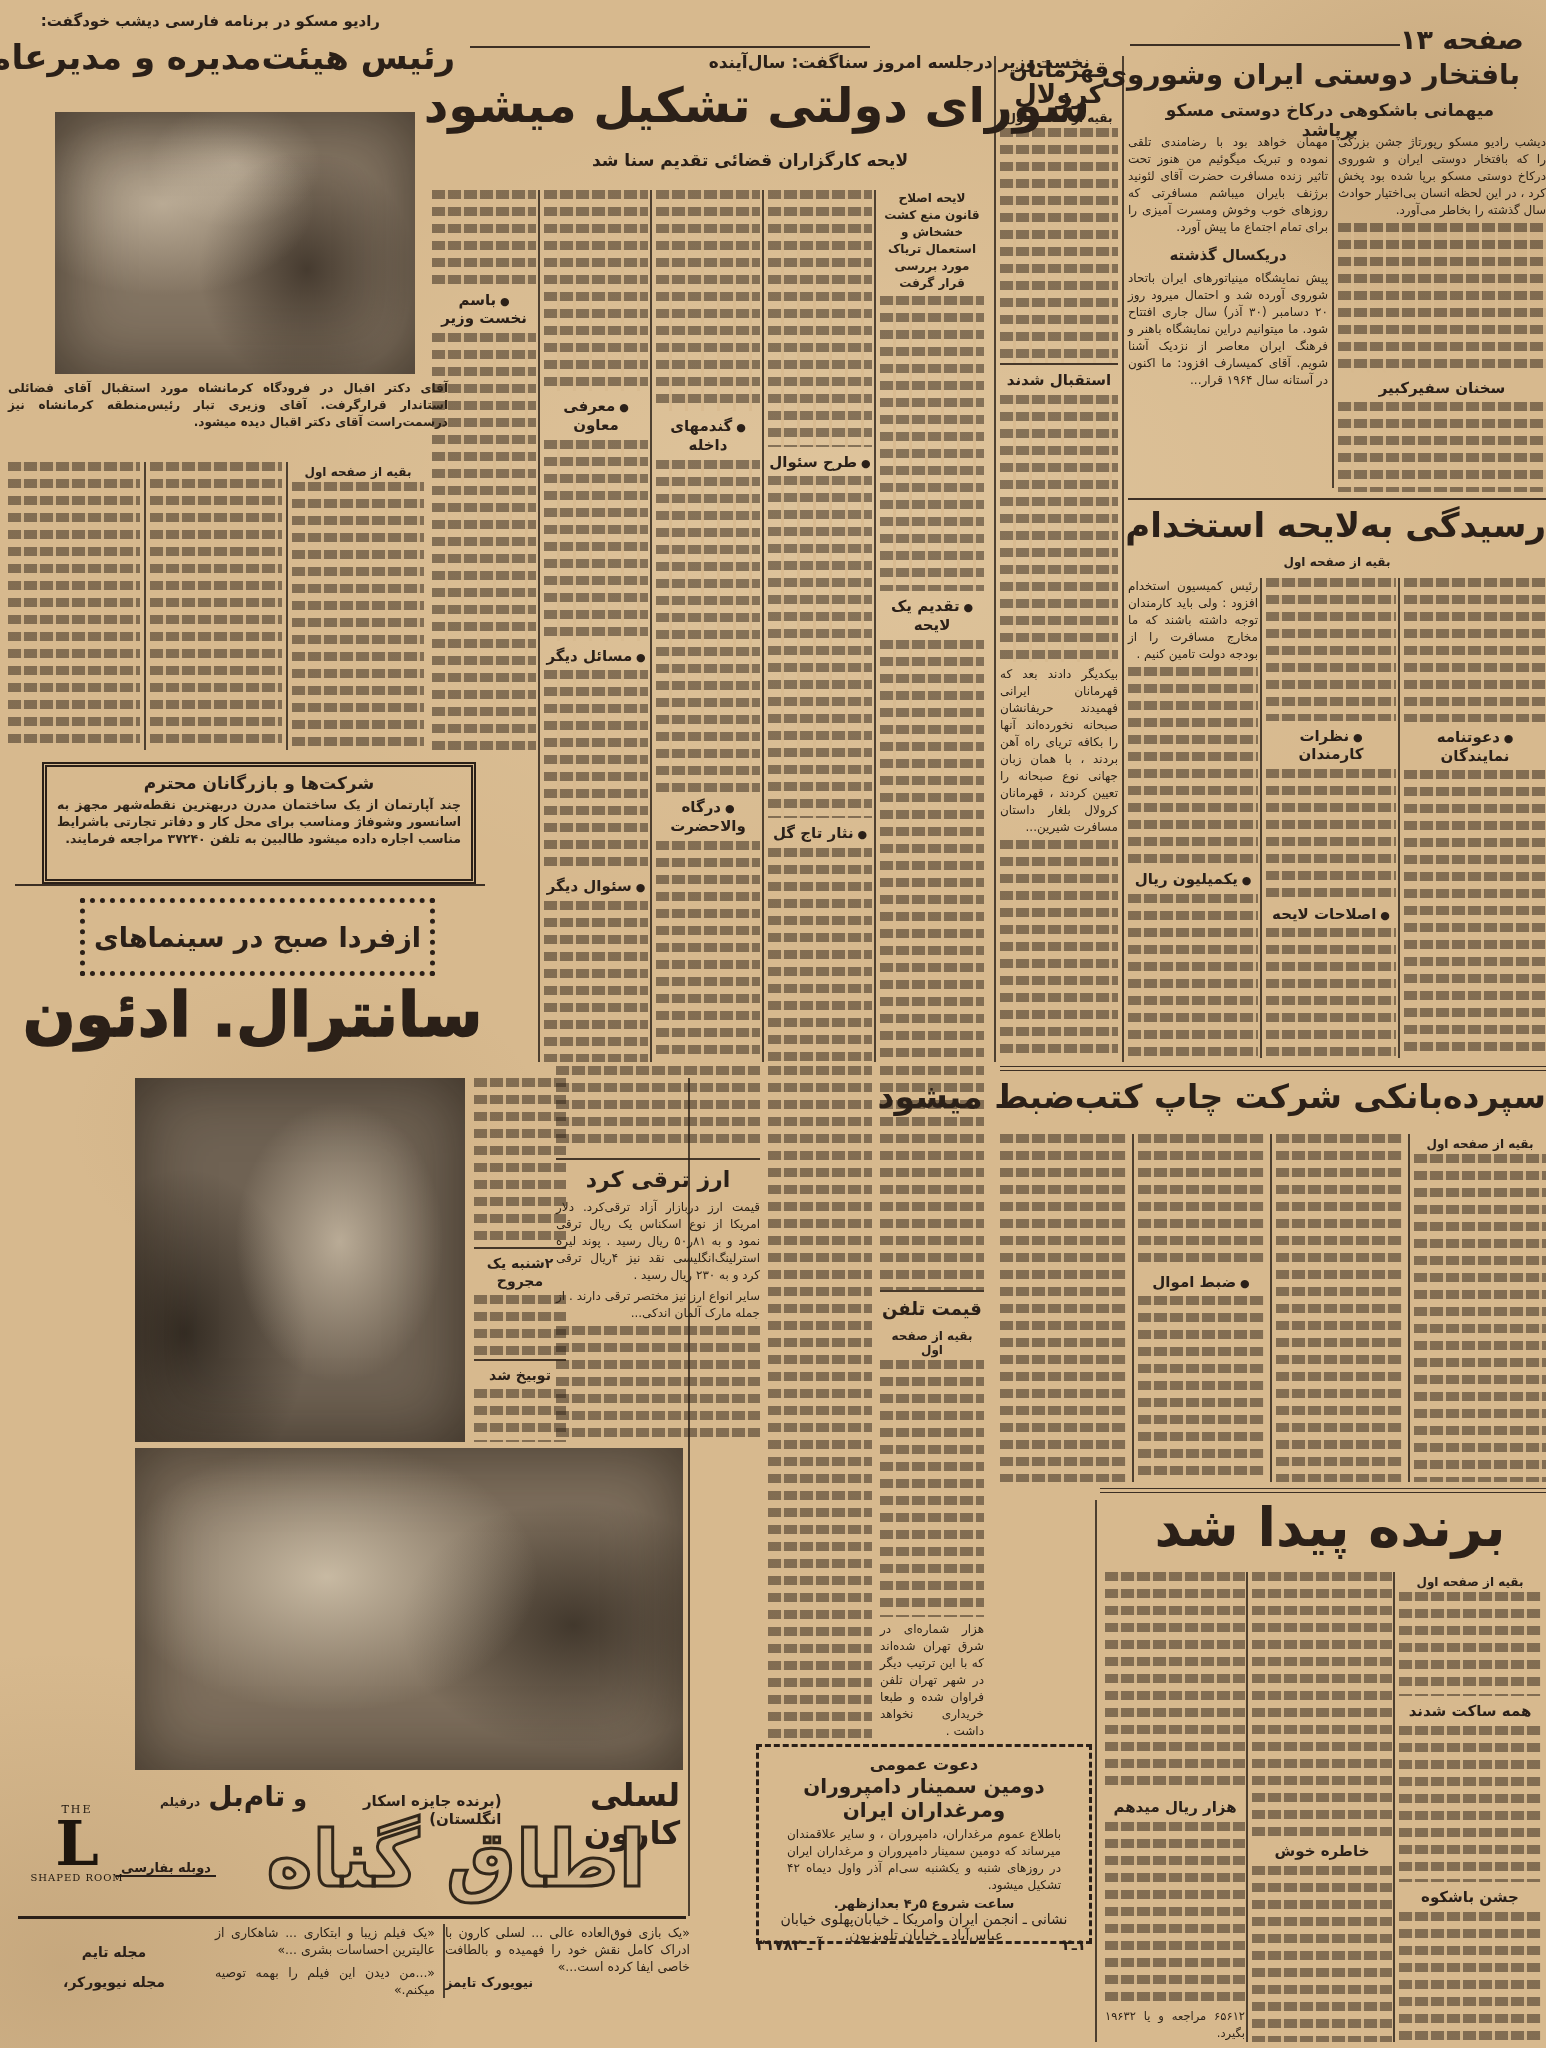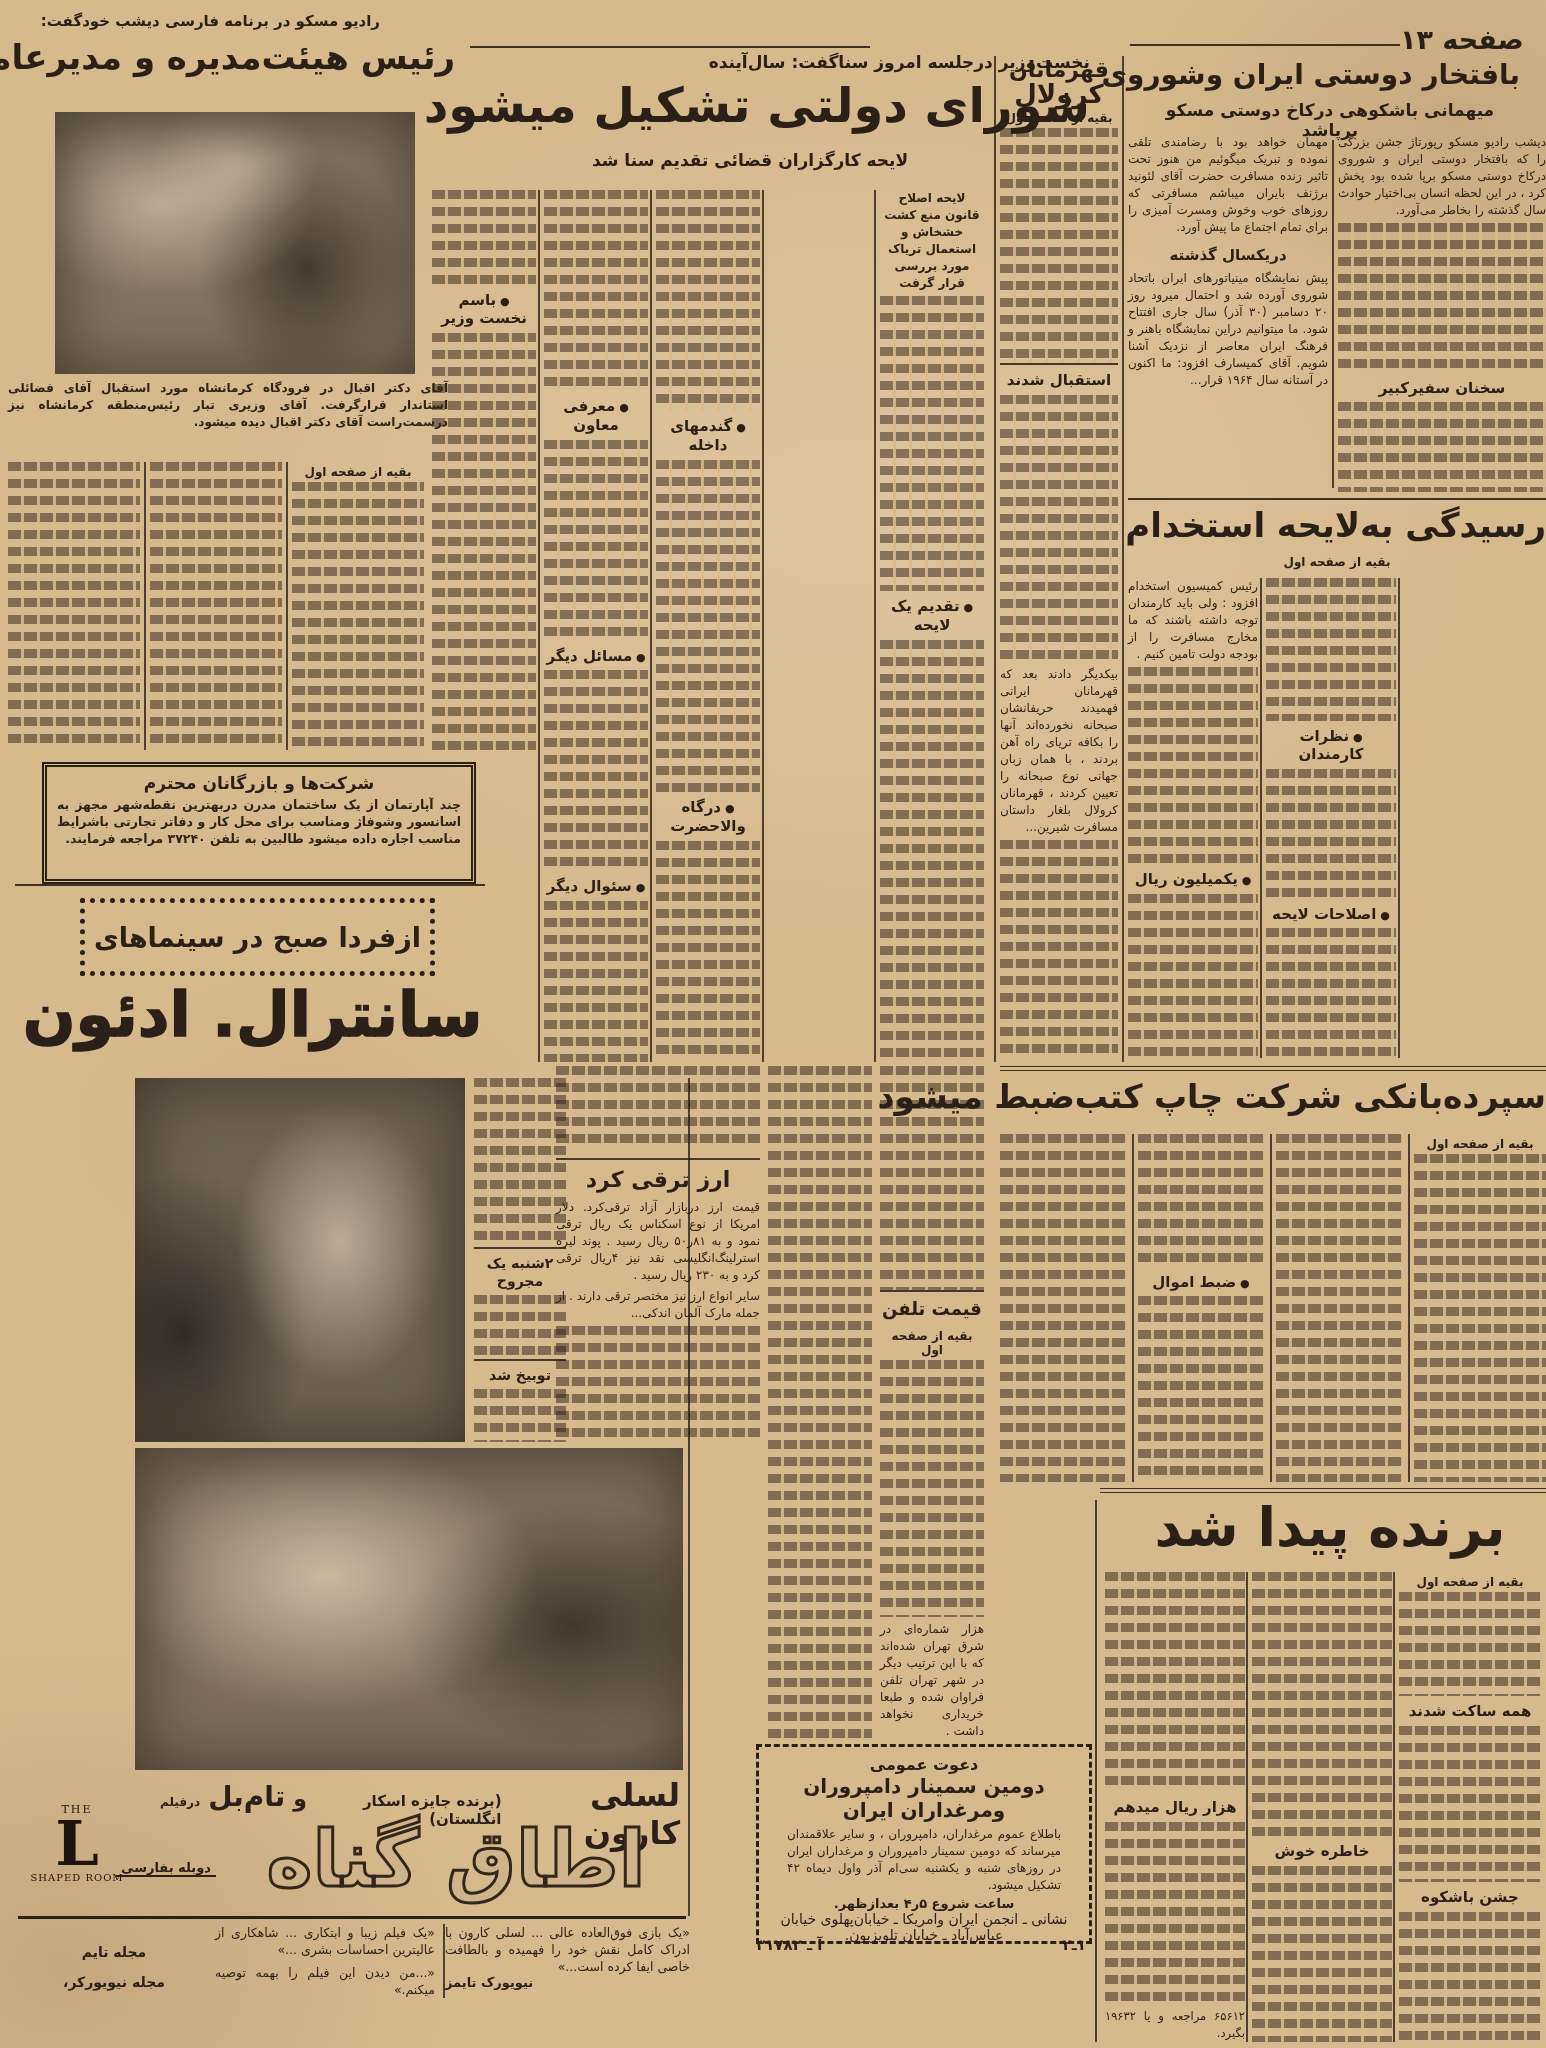--- a/index.html
+++ b/index.html
@@ -86,20 +86,25 @@
     <div class="tx" style="flex:1.4;"></div>
     <div class="sub rule">استقبال شدند</div>
     <div class="tx" style="flex:1.6;"></div>
     <p class="bodytxt" style="margin:4px 0;">بیکدیگر دادند بعد که قهرمانان ایرانی فهمیدند حریفانشان صبحانه نخورده‌اند آنها را بکافه تریای راه آهن بردند ، با همان زبان جهانی نوع صبحانه را تعیین کردند ، قهرمانان کرولال بلغار داستان مسافرت شیرین...</p>
     <div class="tx" style="flex:1.3;"></div>
   </div>
 
   <div class="abs hr" style="left:1128px;top:498px;width:418px;"></div>
   <div class="abs headline" style="left:1128px;top:508px;width:418px;font-size:34px;">رسیدگی به‌لایحه استخدام</div>
   <div class="abs cont" style="left:1128px;top:552px;width:418px;">بقیه از صفحه اول</div>
+  <div class="abs colflow" style="left:1404px;top:578px;width:142px;height:480px;">
+    <div class="tx" style="flex:1;"></div>
+    <div class="sub dot">دعوتنامه نمایندگان</div>
+    <div class="tx" style="flex:2;"></div>
+  </div>
   <div class="abs colflow" style="left:1128px;top:578px;width:130px;height:480px;">
     <p class="bodytxt" style="margin:0 0 4px;">رئیس کمیسیون استخدام افزود : ولی باید کارمندان توجه داشته باشند که ما مخارج مسافرت را از بودجه دولت تامین کنیم .</p>
     <div class="tx" style="flex:1.2;"></div>
     <div class="sub dot">یکمیلیون ریال</div>
     <div class="tx" style="flex:1;"></div>
   </div>
   <div class="abs colflow" style="left:1266px;top:578px;width:130px;height:480px;">
     <div class="tx" style="flex:1.1;"></div>
     <div class="sub dot">نظرات کارمندان</div>
     <div class="tx" style="flex:1;"></div>
@@ -111,20 +116,27 @@
 
   <div class="abs" style="left:690px;top:52px;width:400px;font-size:17px;font-weight:bold;text-align:right;">نخست‌وزیر درجلسه امروز سناگفت: سال‌آینده</div>
   <div class="abs headline" style="left:455px;top:80px;width:635px;font-size:48px;">شورای دولتی تشکیل میشود</div>
   <div class="abs" style="left:540px;top:150px;width:420px;font-size:17px;font-weight:bold;text-align:center;">لایحه کارگزاران قضائی تقدیم سنا شد</div>
 
   <div class="abs colflow" style="left:880px;top:190px;width:104px;height:872px;">
     <p class="bodytxt" style="margin:0 0 4px;font-weight:bold;text-align:center;">لایحه اصلاح قانون منع کشت خشخاش و استعمال تریاک مورد بررسی قرار گرفت</p>
     <div class="tx" style="flex:1.4;"></div>
     <div class="sub dot">تقدیم یک لایحه</div>
     <div class="tx" style="flex:2;"></div>
+  </div>
+  <div class="abs colflow" style="left:768px;top:190px;width:104px;height:872px;">
+    <div class="tx" style="flex:1.2;"></div>
+    <div class="sub dot">طرح سئوال</div>
+    <div class="tx" style="flex:1.6;"></div>
+    <div class="sub dot">نثار تاج گل</div>
+    <div class="tx" style="flex:1;"></div>
   </div>
   <div class="abs colflow" style="left:656px;top:190px;width:104px;height:872px;">
     <div class="tx" style="flex:1;"></div>
     <div class="sub dot">گندمهای داخله</div>
     <div class="tx" style="flex:1.5;"></div>
     <div class="sub dot">درگاه والاحضرت</div>
     <div class="tx" style="flex:1;"></div>
   </div>
   <div class="abs colflow" style="left:544px;top:190px;width:104px;height:872px;">
     <div class="tx" style="flex:1;"></div>

